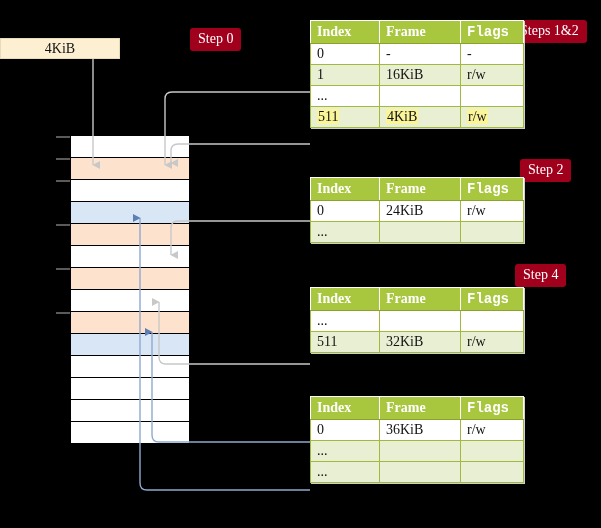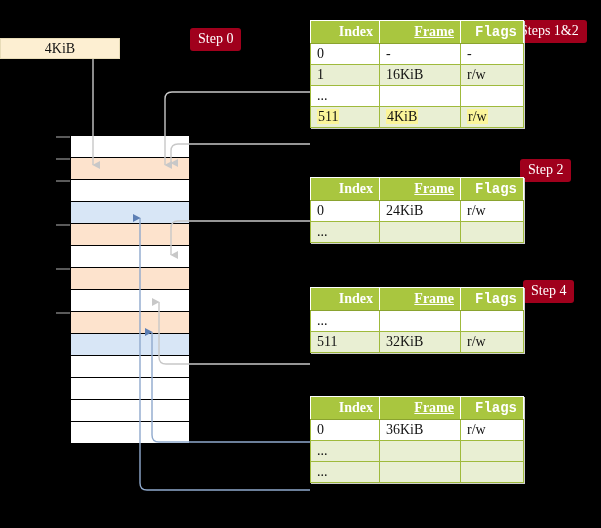--- a/index.html
+++ b/index.html
@@ -25,21 +25,21 @@
     font-size: 14px;
     line-height: 1;
     padding: 4px 8px 5px 8px;
     border-radius: 3px;
     white-space: nowrap;
     box-shadow: 0 1px 0 rgba(0,0,0,0.6);
   }
   .badge-step0   { left: 190px; top: 28px; }
   .badge-steps12 { left: 512px; top: 20px; }
   .badge-step3   { left: 520px; top: 159px; }
-  .badge-step4   { left: 515px; top: 280px; margin-left: 8px; }
+  .badge-step4   { left: 515px; top: 264px; }
 
   
   .src-box {
     position: absolute;
     left: 0px;
     top: 38px;
     width: 120px;
     height: 21px;
     background: #fdefd2;
     border: 1px solid #e8dcb8;
@@ -87,40 +87,40 @@
     border-collapse: collapse;
     background: #ffffff;
     font-size: 14px;
     color: #111111;
     box-shadow: 1px 1px 0 #cfcfcf;
   }
   .pt th {
     background: #a9c63f;
     color: #ffffff;
     font-weight: bold;
-    text-align: right;
+    text-align: left;
     padding: 3px 6px;
     border: 1px solid #ffffff;
     border-bottom: 1px solid #8aa32f;
     font-size: 14px;
   }
   .pt td {
     border: 1px solid #9fba3c;
     padding: 2px 6px;
     height: 21px;
     box-sizing: border-box;
     vertical-align: middle;
   }
   .pt tr.odd td  { background: #ffffff; }
   .pt tr.even td { background: #e9efd3; }
   .pt td.c-index { width: 56px; }
   .pt td.c-frame { width: 68px; }
   .pt td.c-flags { width: 50px; }
   .pt th.c-index { width: 56px; }
-  .pt th.c-frame { width: 68px; text-decoration: underline; }
+  .pt th.c-frame { width: 68px; }
   .pt th.c-flags { width: 50px; font-family: Liberation Mono, monospace; }
   .hl { background: #fbf59a; padding: 0 1px; }
 
   .pt1 { left: 310px; top: 20px;  }
   .pt2 { left: 310px; top: 177px; }
   .pt3 { left: 310px; top: 287px; }
   .pt4 { left: 310px; top: 396px; }
 
   
   .wires {

